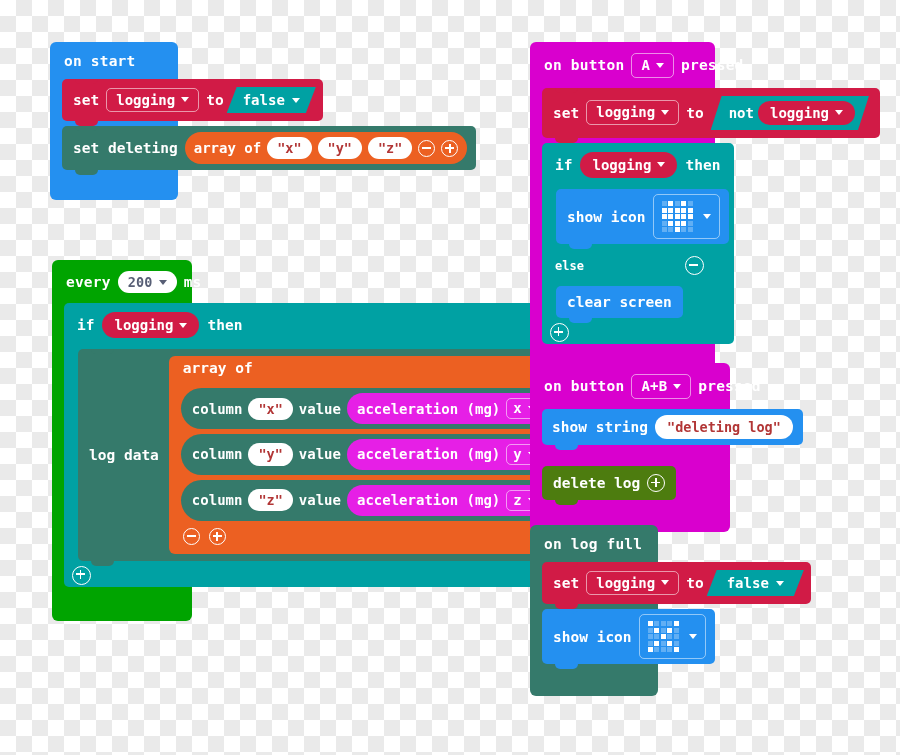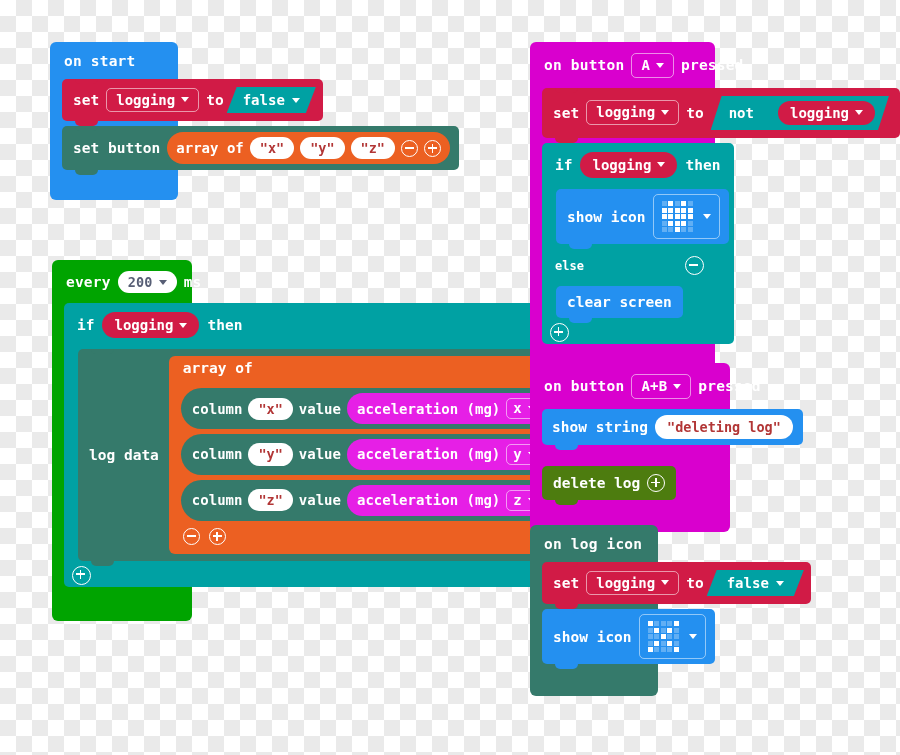--- a/index.html
+++ b/index.html
@@ -114,21 +114,21 @@
   .hexa {
     display: inline-flex; align-items: center; gap: 7px;
     padding: 5px 16px;
     font-size: 14px;
     color: #fff;
     white-space: nowrap;
     clip-path: polygon(10px 0, 100% 0, calc(100% - 10px) 100%, 0 100%);
     margin: 0 -4px;
   }
   .hexa-wide {
-    display: inline-flex; align-items: center; gap: 24px;
+    display: inline-flex; align-items: center; gap: 4px;
     padding: 5px 14px 5px 18px;
     font-size: 14px;
     color: #fff;
     white-space: nowrap;
     clip-path: polygon(11px 0, 100% 0, calc(100% - 11px) 100%, 0 100%);
     justify-content: flex-end;
   }
 
   .caret {
     width: 0; height: 0;
@@ -197,21 +197,21 @@
           <i class="caret"></i>
         </span>
         <span>to</span>
         <span class="hexa" style="background:#00a1a3">
           <span>false</span>
           <i class="caret"></i>
         </span>
       </div>
 
       <div class="stmt" style="background:#357a6b; margin-top:5px; padding:6px 9px 6px 11px;">
-        <span>set button</span>
+        <span>set deleting</span>
         <span class="round" style="background:#ec6022; padding:5px 9px">
           <span>array of</span>
           <span class="white-oval str">"x"</span>
           <span class="white-oval str">"y"</span>
           <span class="white-oval str">"z"</span>
           <span class="pm"></span>
           <span class="pm plus"></span>
         </span>
       </div>
 
@@ -426,21 +426,21 @@
         <span class="pm plus" style="width:18px;height:18px"></span>
       </div>
     </div>
 
     <div class="hat-foot" style="height:18px"></div>
   </div>
 </div>
 
 <div class="stage" id="logfull">
   <div class="hat w-logfull" style="background:#357a6b">
-    <div class="hat-label">on log icon</div>
+    <div class="hat-label">on log full</div>
 
     <div class="hat-body">
       <div class="stmt" style="background:#d11b46">
         <span>set</span>
         <span class="field">
           <span>logging</span>
           <i class="caret"></i>
         </span>
         <span>to</span>
         <span class="hexa" style="background:#00a1a3; padding:5px 20px">

